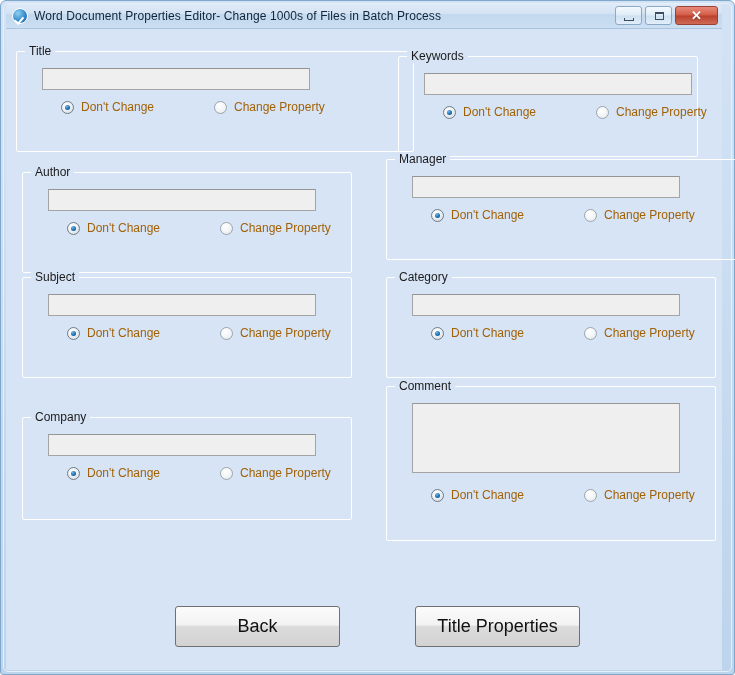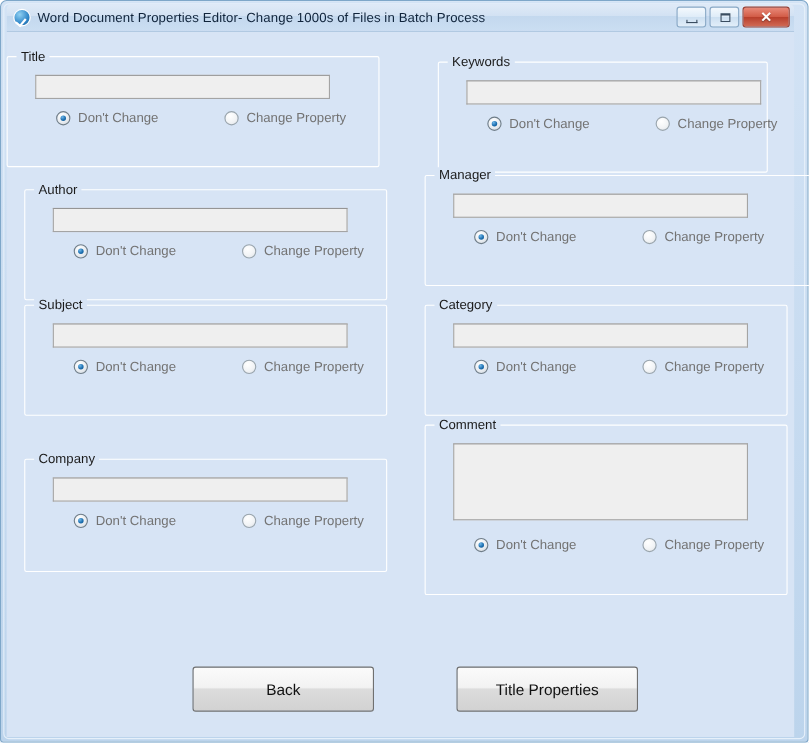--- a/index.html
+++ b/index.html
@@ -190,34 +190,34 @@
   .radio-row.checked .radio-dot::after {
     content: "";
     position: absolute;
     left: 3px; top: 3px;
     width: 5px; height: 5px;
     border-radius: 50%;
     background: radial-gradient(circle at 35% 30%, #6fb6e8 0%, #1c6fb0 55%, #0d4d85 100%);
   }
   .radio-label {
     font-size: 12px;
-    color: #737373;
+    color: #a16207;
     white-space: nowrap;
   }
 
   
   .btn {
     position: absolute;
     box-sizing: border-box;
     border: 1px solid #707070;
     border-radius: 3px;
     background: linear-gradient(180deg,
         #fbfbfb 0%, #f2f2f2 46%, #dcdcdc 50%, #d2d2d2 100%);
     font-family: "Liberation Sans", sans-serif;
-    font-size: 14px;
+    font-size: 18px;
     color: #111111;
     display: flex;
     align-items: center;
     justify-content: center;
     cursor: default;
   }
 </style>
 </head>
 <body>
 
@@ -236,21 +236,21 @@
         <span class="glyph-max"></span>
       </div>
       <div class="win-btn close">
         <span class="glyph-close">✕</span>
       </div>
     </div>
   </div>
 
   <div class="client">
 
-    <div class="group" style="left:0; top:22px; width:339px; height:101px;">
+    <div class="group" style="left:10px; top:22px; width:398px; height:101px;">
       <span class="group-title">Title</span>
       <input class="textbox" type="text" style="left: 25px; top: 16px; width: 268px; height: 22px;" value="">
       <div class="radio-row checked" style="left:44px; top:48px;">
         <span class="radio-dot"></span>
         <span class="radio-label">Don't Change</span>
       </div>
       <div class="radio-row" style="left:197px; top:48px;">
         <span class="radio-dot"></span>
         <span class="radio-label">Change Property</span>
       </div>

